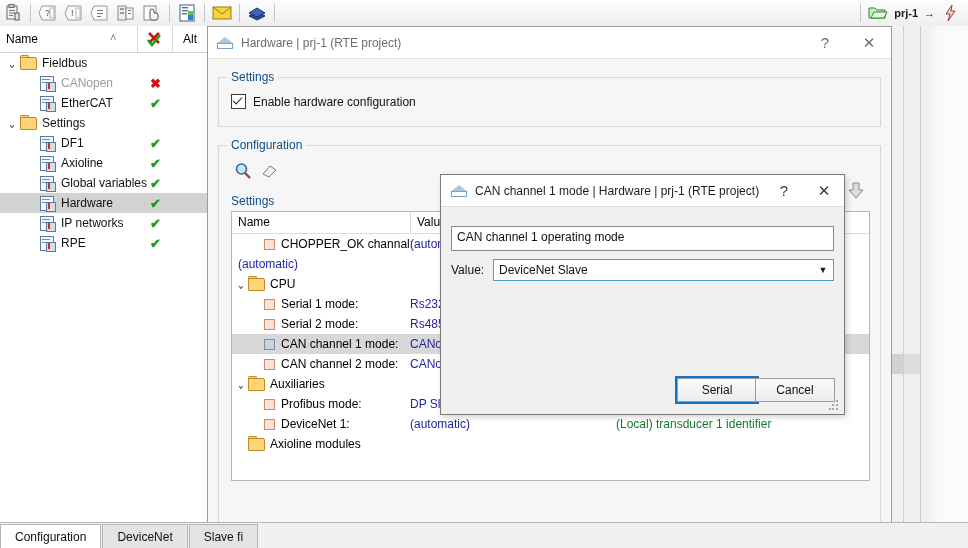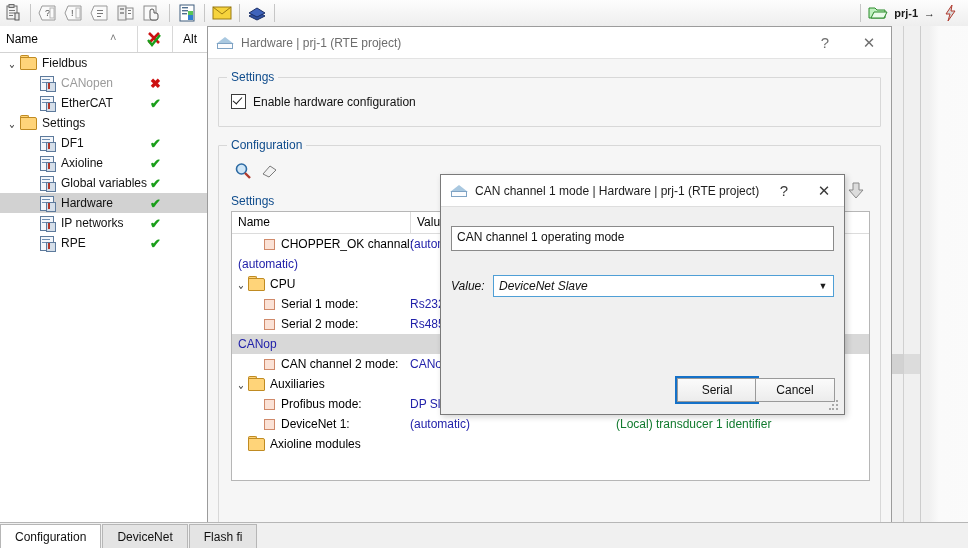--- a/index.html
+++ b/index.html
@@ -224,21 +224,21 @@
   }
   .dlg-title-text { font-size: 12px; color: #1d1d1d; }
   .dlg-ctrls { margin-left: auto; display: flex; align-items: center; }
   .dlg-ctrl { width: 40px; height: 30px; display: flex; align-items: center;
     justify-content: center; font-size: 15px; color: #3a3a3a; }
   .dlg-body { padding: 19px 10px 0 10px; }
   .dlg-textbox {
     height: 20px; border: 1px solid #8a8a8a; background: #fff;
     font-size: 12px; padding: 3px 5px 0 5px; color: #111;
   }
-  .dlg-value-row { display: flex; align-items: center; margin-top: 24px; font-style: italic; }
+  .dlg-value-row { display: flex; align-items: center; margin-top: 8px; }
   .dlg-value-lbl { font-size: 12px; color: #111; width: 42px; }
   .dlg-combo {
     flex: 1; height: 20px; border: 1px solid #4f9fd6; background: #fff;
     display: flex; align-items: center; padding: 0 0 0 5px;
     font-size: 12px; color: #111; position: relative;
   }
   .combo-arrow {
     margin-left: auto; width: 20px; text-align: center; font-size: 9px; color: #1b1b1b;
   }
   .dlg-footer {
@@ -592,20 +592,25 @@
                 <div class="grow">
                   <div class="gc-name">
                     <span style="width: 32px; flex: 0 0 auto;"></span>
                     <span class="sq"></span>
                     <span>Serial 2 mode:</span>
                   </div>
                   <div class="gc-value">Rs485</div>
                   <div class="gc-desc"></div>
                 </div>
                 <div class="grow sel">
+                  <div class="gc-name">
+                    <span style="width: 32px; flex: 0 0 auto;"></span>
+                    <span class="sq gray"></span>
+                    <span>CAN channel 1 mode:</span>
+                  </div>
                   <div class="gc-value">CANop</div>
                   <div class="gc-desc"></div>
                 </div>
                 <div class="grow">
                   <div class="gc-name">
                     <span style="width: 32px; flex: 0 0 auto;"></span>
                     <span class="sq"></span>
                     <span>CAN channel 2 mode:</span>
                   </div>
                   <div class="gc-value">CANop</div>
@@ -699,17 +704,17 @@
           <i style="left:3px;top:8px"></i>
           <i style="left:7px;top:8px"></i>
       </div>
     </div>
   </div>
 
   <div class="bottom-tabs">
     <div id="tabs-holder" style="display:flex; align-items:flex-end;">
         <div class="btab active">Configuration</div>
         <div class="btab">DeviceNet</div>
-        <div class="btab">Flash fi</div>
+        <div class="btab">Slave fi</div>
       </div>
   </div>
 
 </div>
 
 </body></html>

